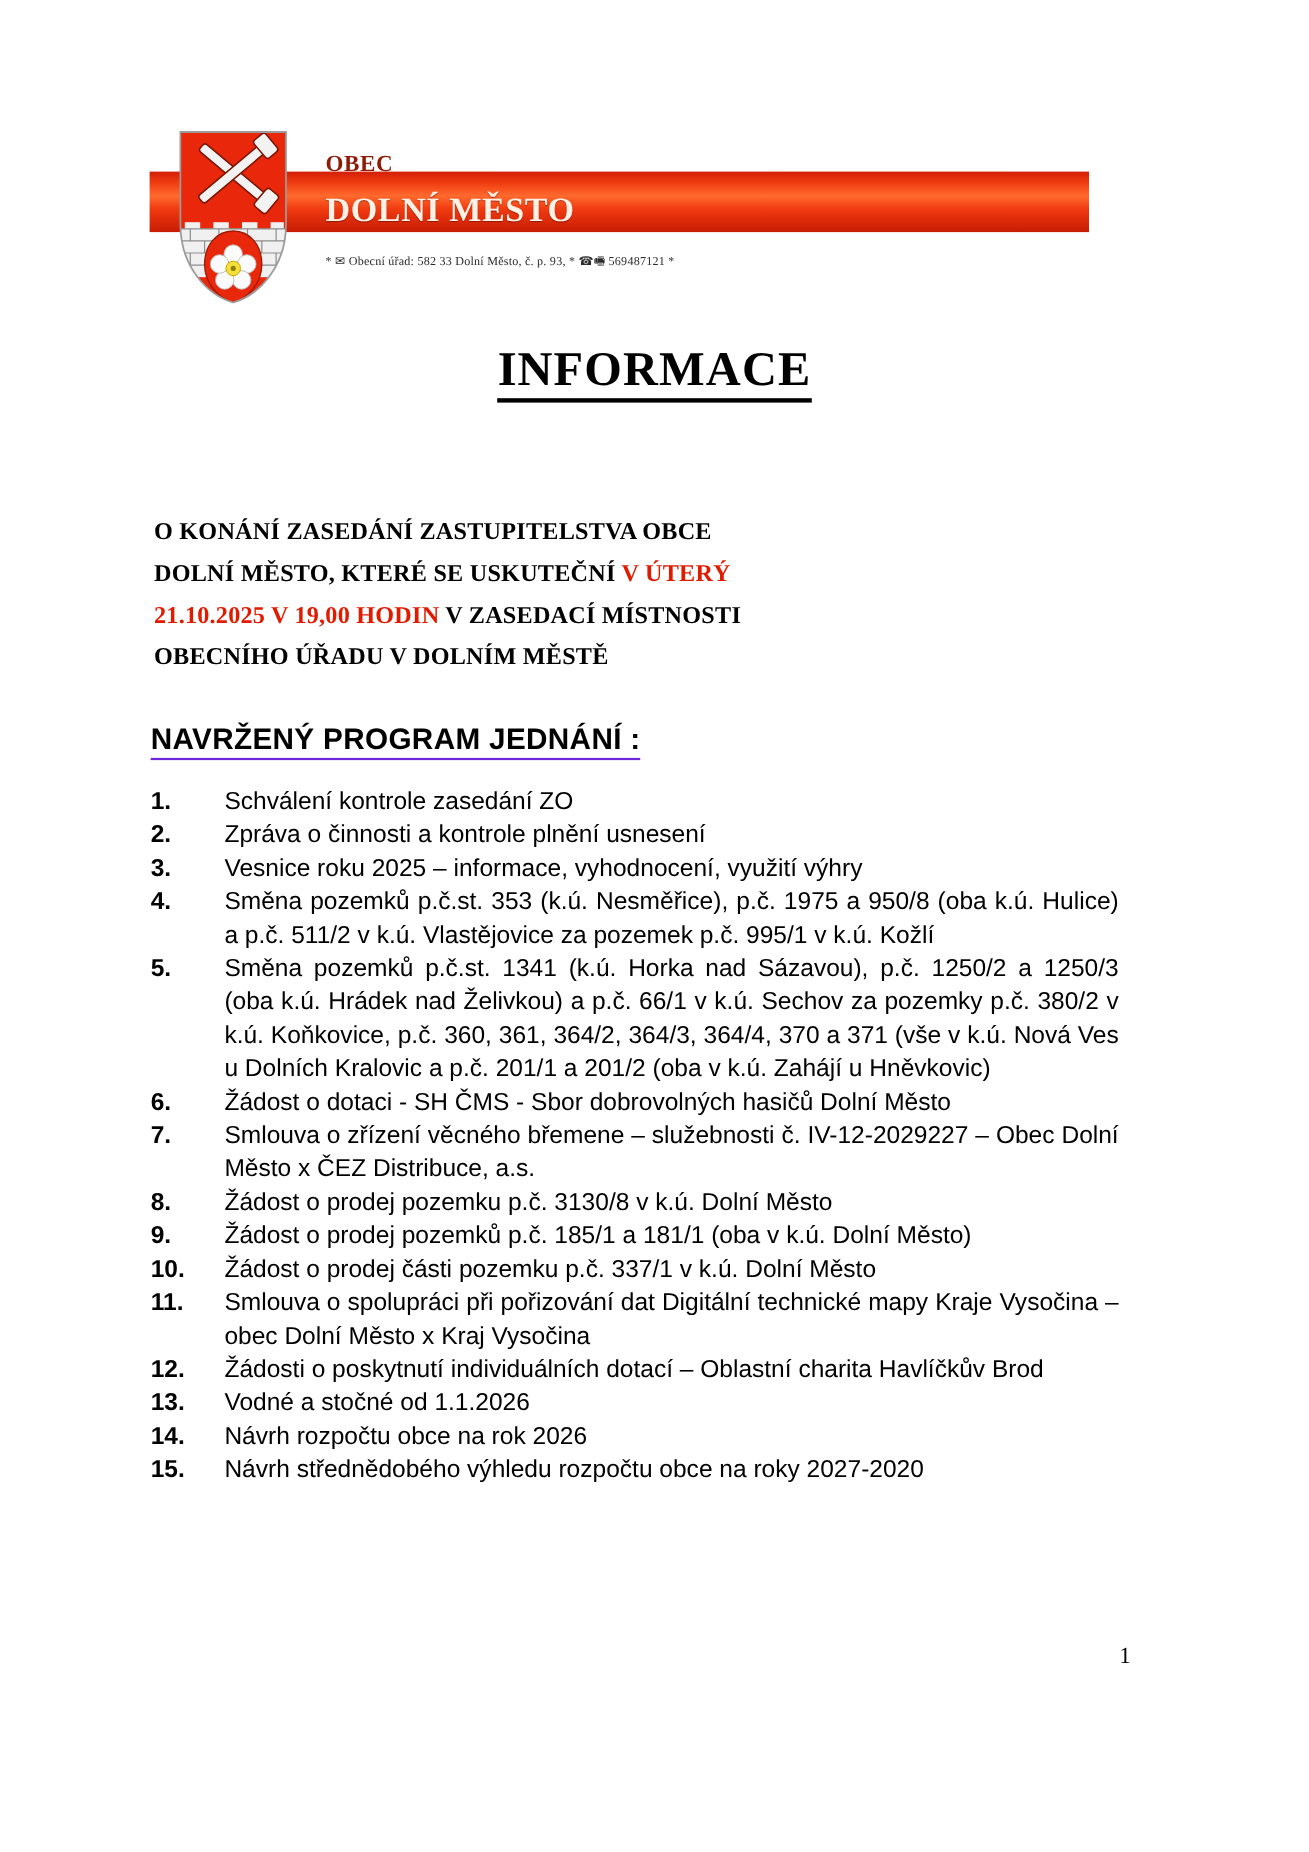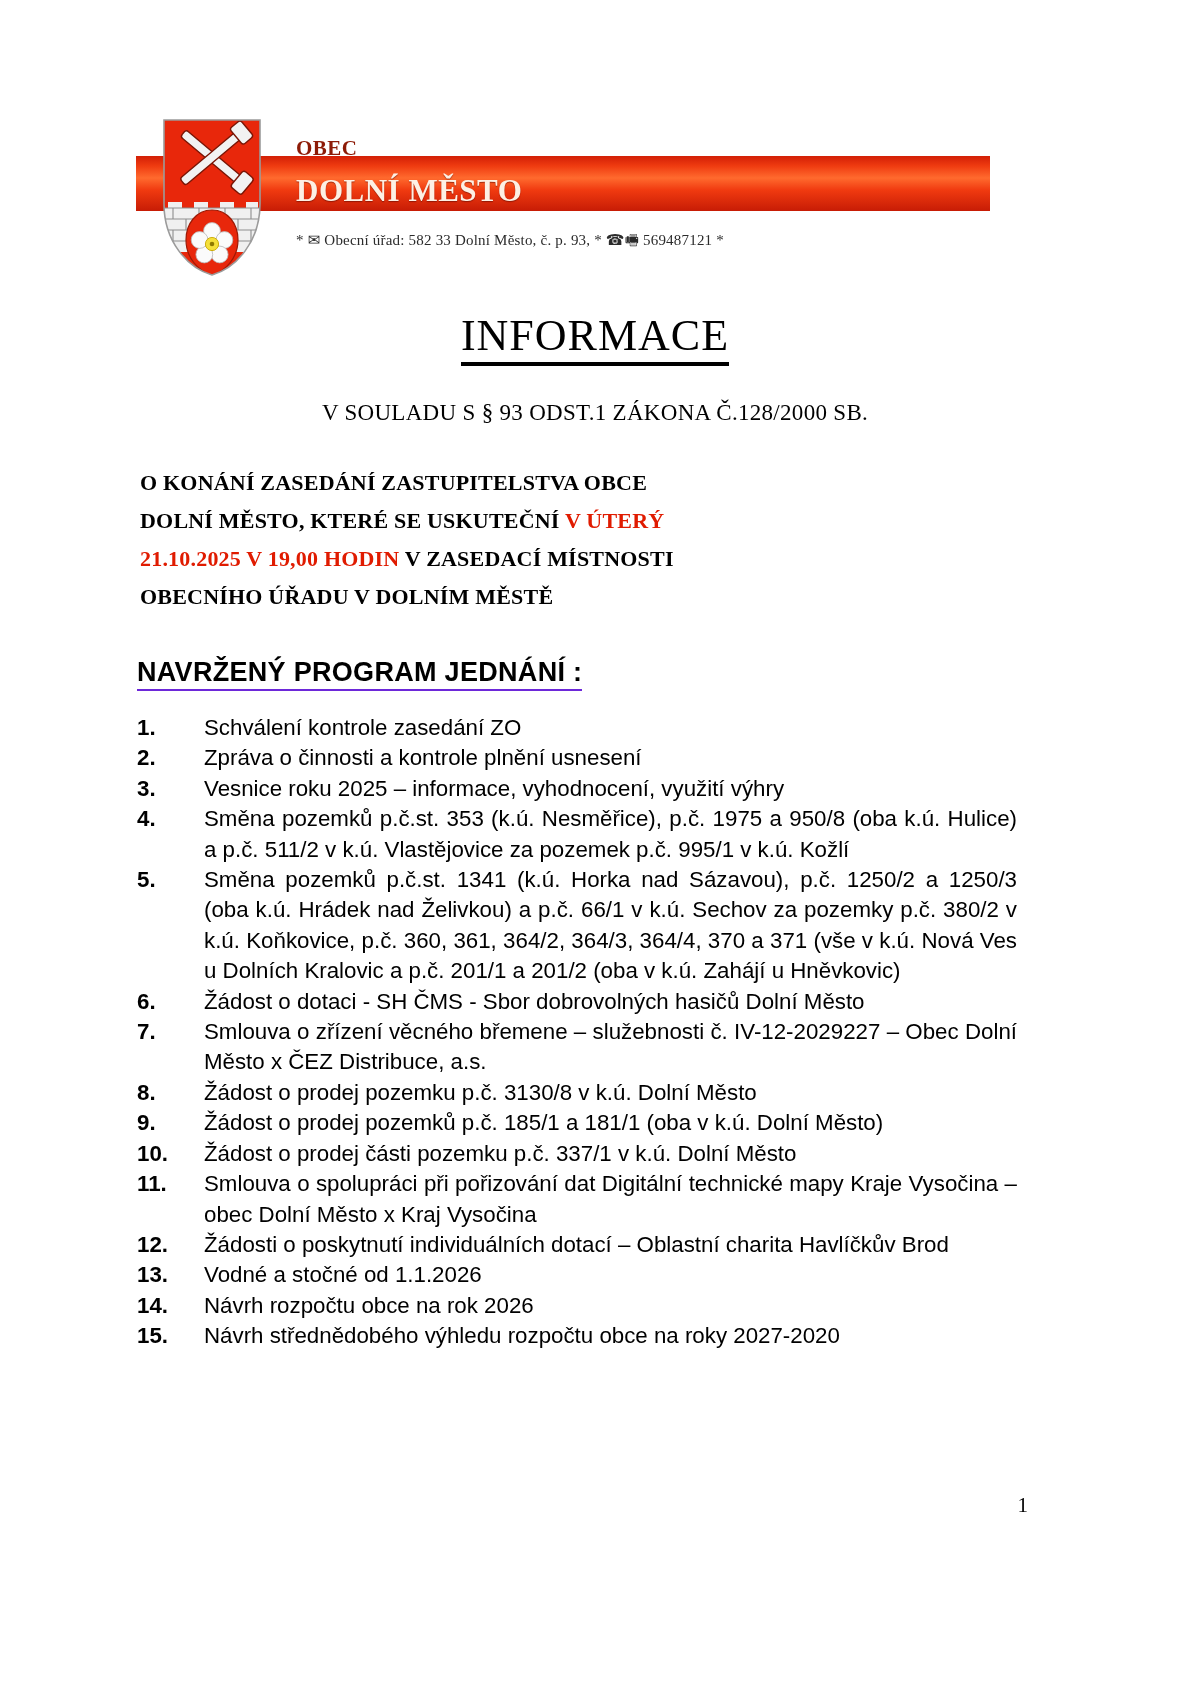--- a/index.html
+++ b/index.html
@@ -77,36 +77,36 @@
     font-weight: bold;
     font-size: 31px;
     letter-spacing: 0.5px;
     color: #fdf0e4;
     line-height: 1;
     margin-top: 16px;
     text-shadow: 0 1px 1px rgba(90,10,0,0.55);
   }
   .contact-line {
     font-family: "Liberation Serif", "DejaVu Serif", serif;
-    font-size: 15px;
+    font-size: 11px;
     color: #2b2b2b;
     margin-top: 23px;
     letter-spacing: 0.2px;
     white-space: nowrap;
   }
 
   
   .doc-title {
     position: absolute;
     left: 0;
     top: 310px;
     width: 1190px;
     text-align: center;
     font-family: "Liberation Serif", "DejaVu Serif", serif;
-    font-weight: normal;
+    font-weight: bold;
     font-size: 44px;
     letter-spacing: 1px;
   }
   .doc-title span {
     border-bottom: 4px solid #000;
     padding-bottom: 2px;
   }
 
   .law-line {
     position: absolute;
@@ -264,21 +264,20 @@
       <div class="obec-word">OBEC</div>
       <div class="town-word">DOLNÍ MĚSTO</div>
       <div class="contact-line">* ✉ Obecní úřad: 582 33 Dolní Město, č. p. 93, * ☎🖷 569487121 *</div>
     </div>
   </div>
 
   <div class="doc-title">
     <span>INFORMACE</span>
   </div>
 
-  <div class="law-line">V SOULADU  S  § 93 ODST.1 ZÁKONA Č.128/2000 SB.</div>
 
   <div class="announce">
     <span class="ln">O  KONÁNÍ  ZASEDÁNÍ ZASTUPITELSTVA  OBCE</span>
     <span class="ln"><span>DOLNÍ  MĚSTO,  KTERÉ  SE  USKUTEČNÍ </span><span class="red">V ÚTERÝ</span></span>
     <span class="ln"><span class="red">21.10.2025 V 19,00 HODIN</span><span> V ZASEDACÍ  MÍSTNOSTI</span></span>
     <span class="ln">OBECNÍHO  ÚŘADU  V DOLNÍM  MĚSTĚ</span>
   </div>
 
   <div class="agenda-heading">
     <span>NAVRŽENÝ  PROGRAM  JEDNÁNÍ :</span>

